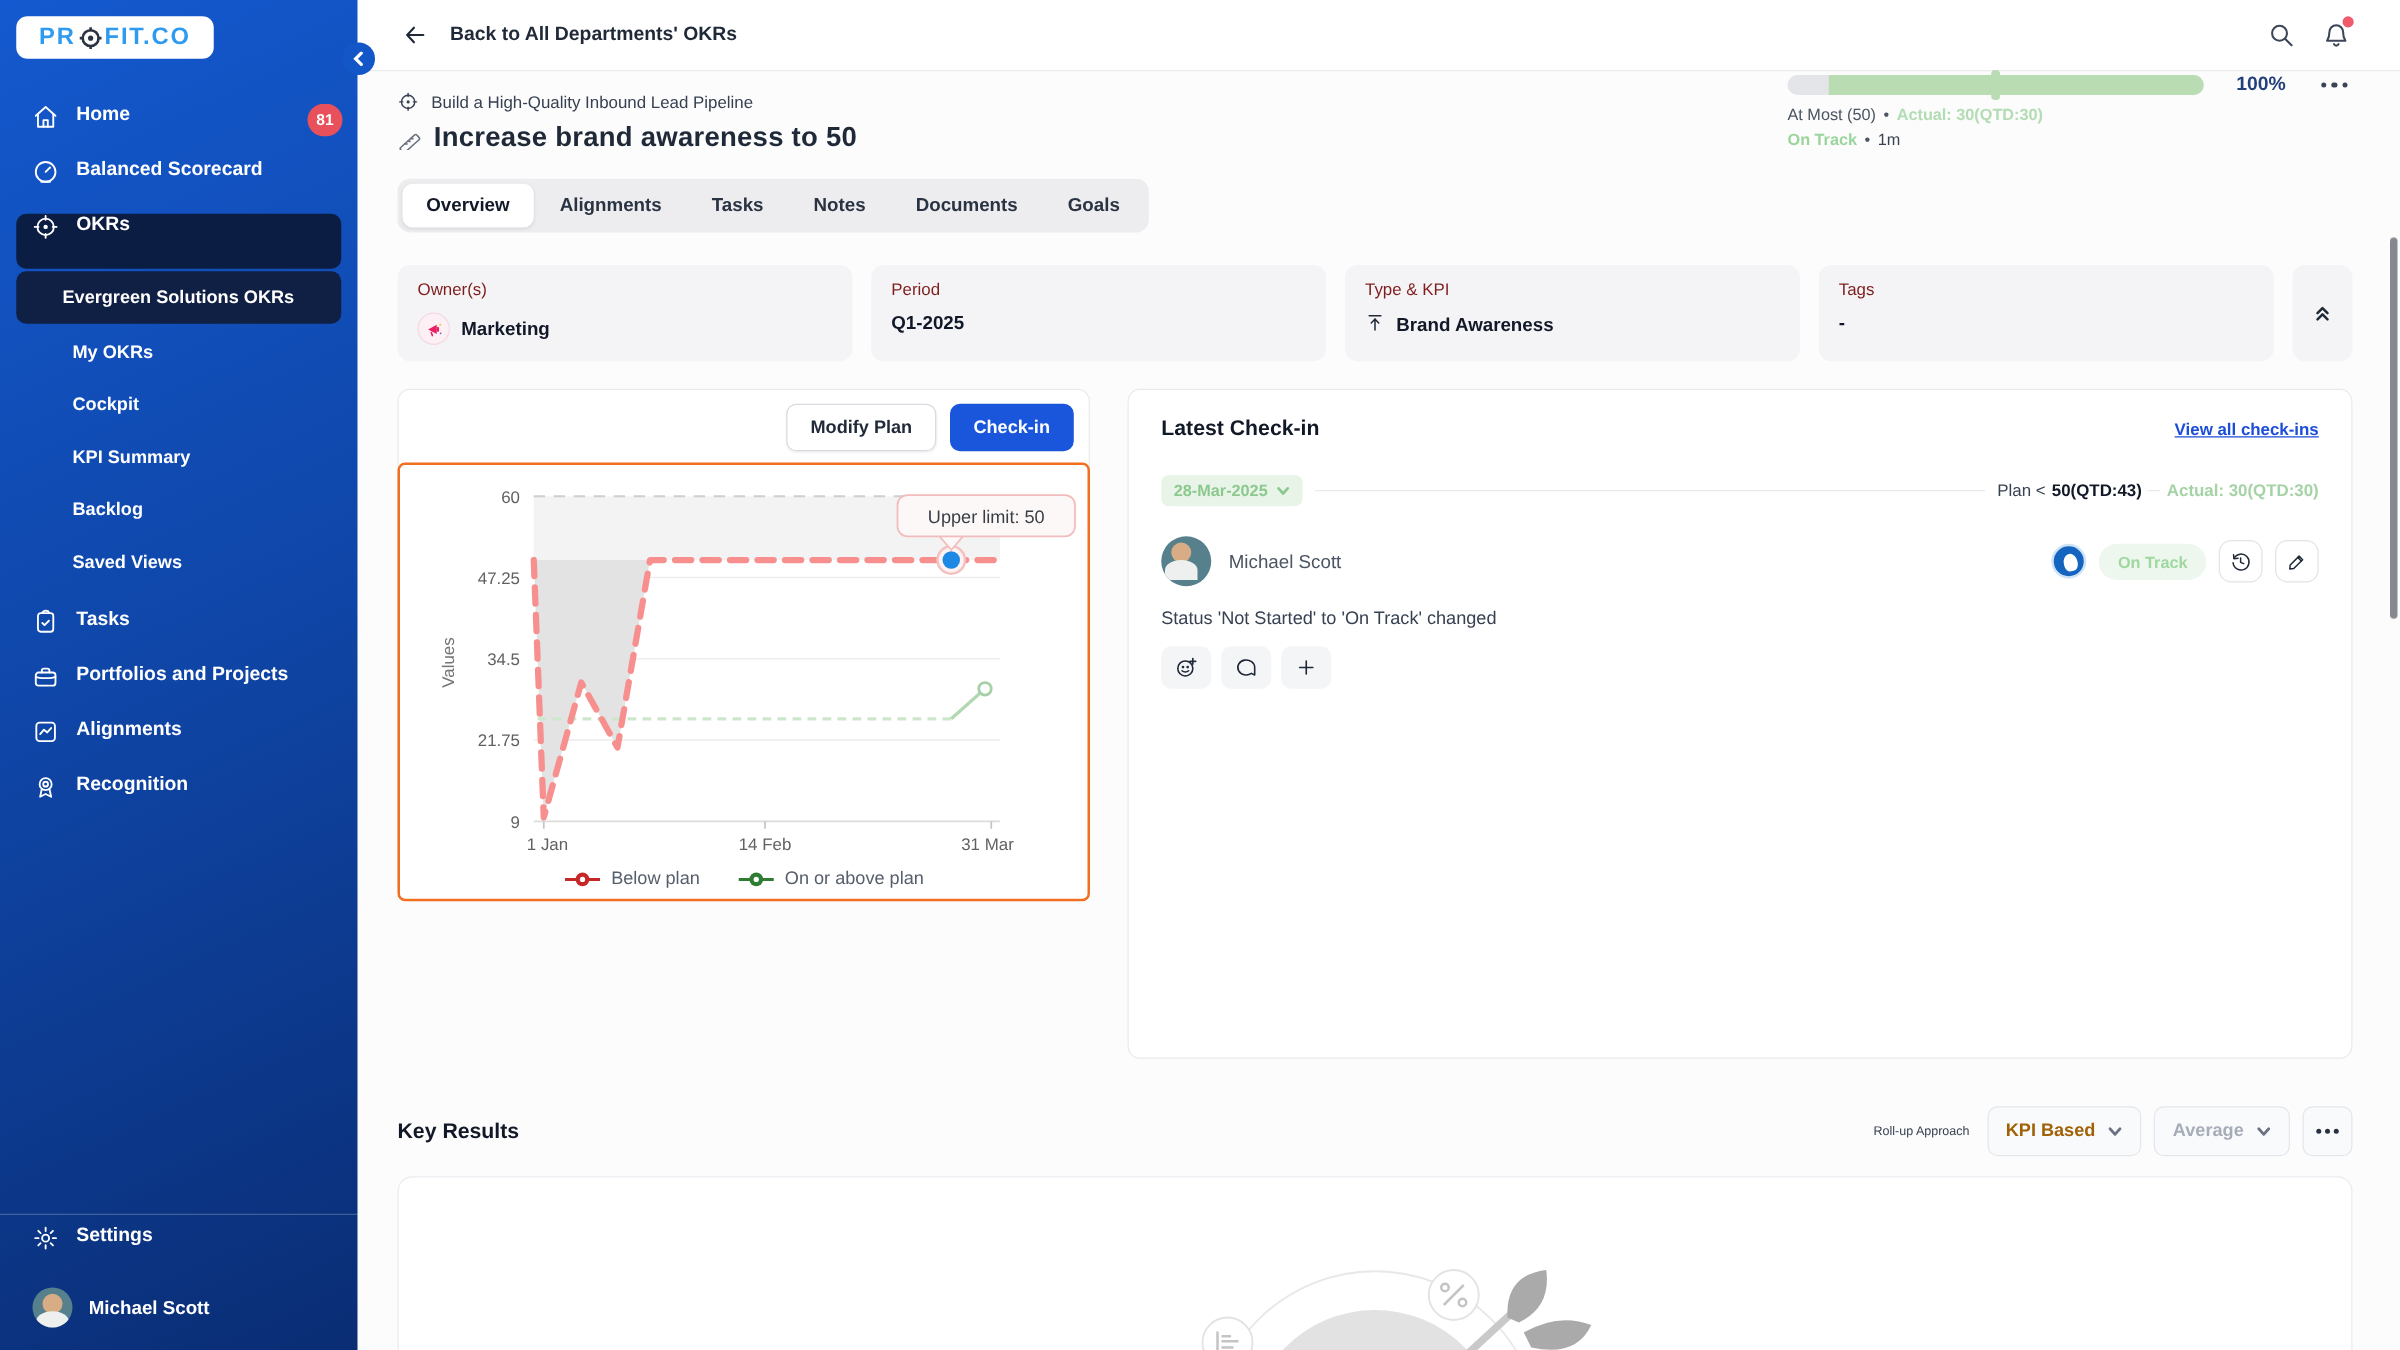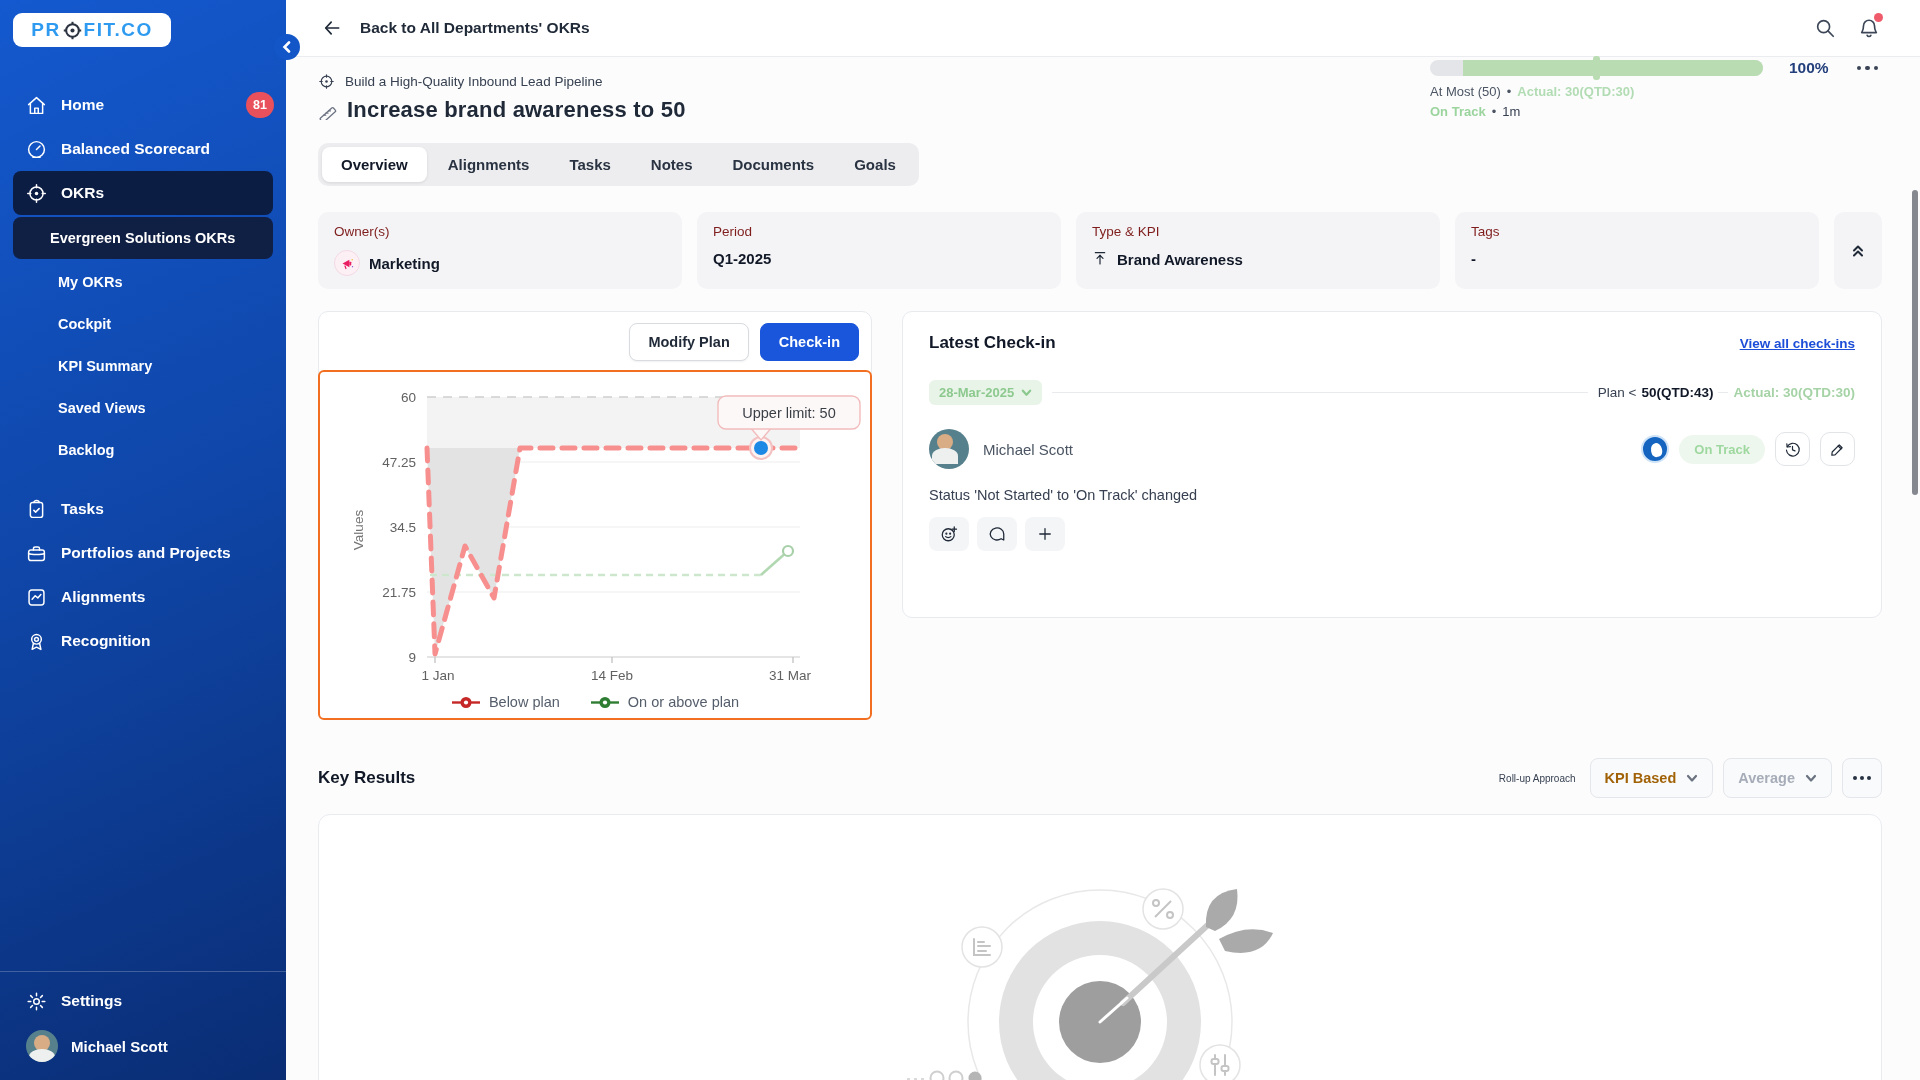--- a/index.html
+++ b/index.html
@@ -7,21 +7,21 @@
 
   
   .sidebar { position:fixed; left:0; top:0; width:286px; height:1080px;
     background:linear-gradient(155deg,#1459cf 0%,#0f46a8 48%,#0a2d74 100%);
     color:#fff; display:flex; flex-direction:column; z-index:5; }
   .logo-box { margin:13px 0 0 13px; background:#fff; border-radius:9px; width:158px; height:34px;
     display:flex; align-items:center; justify-content:center; gap:1px; }
   .logo-text { color:#2e9bf0; font-size:19px; font-weight:800; letter-spacing:1.5px; }
   .logo-target { width:19px; height:19px; margin:0 1px; }
   .nav { margin-top:36px; flex:1 1 auto; overflow:hidden; }
-  .nav-item { display:flex; align-items:center; height:44px; padding:0 12px 0 26px; gap:14px;
+  .nav-item { display:flex; align-items:flex-start; height:44px; padding:0 12px 0 26px; gap:14px;
     font-size:15.5px; font-weight:600; cursor:pointer; }
   .nav-item.active { background:#0c1d44; border-radius:8px; margin:0 13px; padding-left:13px; }
   .nav-sub { display:flex; align-items:center; height:42px; padding-left:58px;
     font-size:14.5px; font-weight:600; cursor:pointer; }
   .nav-sub.active { background:#101f44; border-radius:8px; margin:2px 13px; padding-left:37px; }
   .nav-icon { width:21px; height:21px; flex:0 0 auto; display:flex; align-items:center; }
   .nav-icon svg { width:21px; height:21px; stroke:#fff; fill:none; stroke-width:1.7; stroke-linecap:round; stroke-linejoin:round; }
   .nav-badge { margin-left:auto; background:#e8505b; color:#fff; font-size:12.5px; font-weight:700;
     min-width:26px; height:26px; border-radius:13px; display:flex; align-items:center; justify-content:center; padding:0 7px; }
   .nav-gap { height:16px; }
@@ -88,21 +88,21 @@
   .chart-actions { display:flex; justify-content:flex-end; gap:11px; padding:11px 12px 10px; }
   .btn { height:38px; border-radius:8px; font-size:14.5px; font-weight:600; display:flex; align-items:center;
     padding:0 18px; cursor:pointer; }
   .btn-secondary { background:#fff; border:1px solid #d8dbdf; color:#1f2937; box-shadow:0 1px 2px rgba(15,23,42,.06); }
   .btn-primary { background:#1a56db; border:1px solid #1a56db; color:#fff; }
   .chart-box { margin:-1px; border:2px solid #f26f21; border-radius:6px; background:#fff; padding:6px 0 8px; }
   .legend-row { display:flex; justify-content:center; gap:30px; margin-top:2px; }
   .legend-item { display:flex; align-items:center; gap:8px; font-size:14.5px; color:#555e6b; }
 
   .checkin-card { flex:1 1 auto; background:#fff; border:1px solid #e8eaee; border-radius:10px;
-    padding:21px 26px; height:307px; }
+    padding:21px 26px; height:536px; }
   .checkin-head { display:flex; align-items:center; }
   .checkin-title { font-size:17px; font-weight:600; color:#111827; }
   .view-all { margin-left:auto; font-size:13.5px; font-weight:600; color:#1d4ed8; text-decoration:underline; cursor:pointer; }
   .date-row { display:flex; align-items:center; margin-top:27px; }
   .date-pill { background:#e9f4e9; border-radius:6px; padding:5px 10px; display:flex; align-items:center; gap:7px;
     font-size:13px; font-weight:700; color:#8cc98e; cursor:pointer; }
   .date-pill svg { width:11px; height:11px; stroke:#8cc98e; stroke-width:2.4; fill:none; stroke-linecap:round; stroke-linejoin:round; }
   .date-line { flex:1 1 auto; height:1px; background:#e8eaed; margin:0 10px; }
   .plan-text { font-size:13.5px; color:#374151; display:flex; align-items:center; gap:5px; white-space:nowrap; }
   .plan-bold { font-weight:700; color:#111827; }
@@ -200,24 +200,24 @@
     <div class="nav-sub">
       <span>My OKRs</span>
     </div>
     <div class="nav-sub">
       <span>Cockpit</span>
     </div>
     <div class="nav-sub">
       <span>KPI Summary</span>
     </div>
     <div class="nav-sub">
+      <span>Backlog</span>
+    </div>
+    <div class="nav-sub">
       <span>Saved Views</span>
-    </div>
-    <div class="nav-sub">
-      <span>Backlog</span>
     </div>
     <div class="nav-gap"></div>
     <div class="nav-item">
       <span class="nav-icon">
         <svg viewBox="0 0 24 24">
             <rect x="5" y="4" width="14" height="17" rx="2.5"></rect>
             <path d="M9 4 a3 2.2 0 0 1 6 0"></path>
             <path d="M9 13 l2 2 l4 -4"></path>
           </svg>
       </span>

